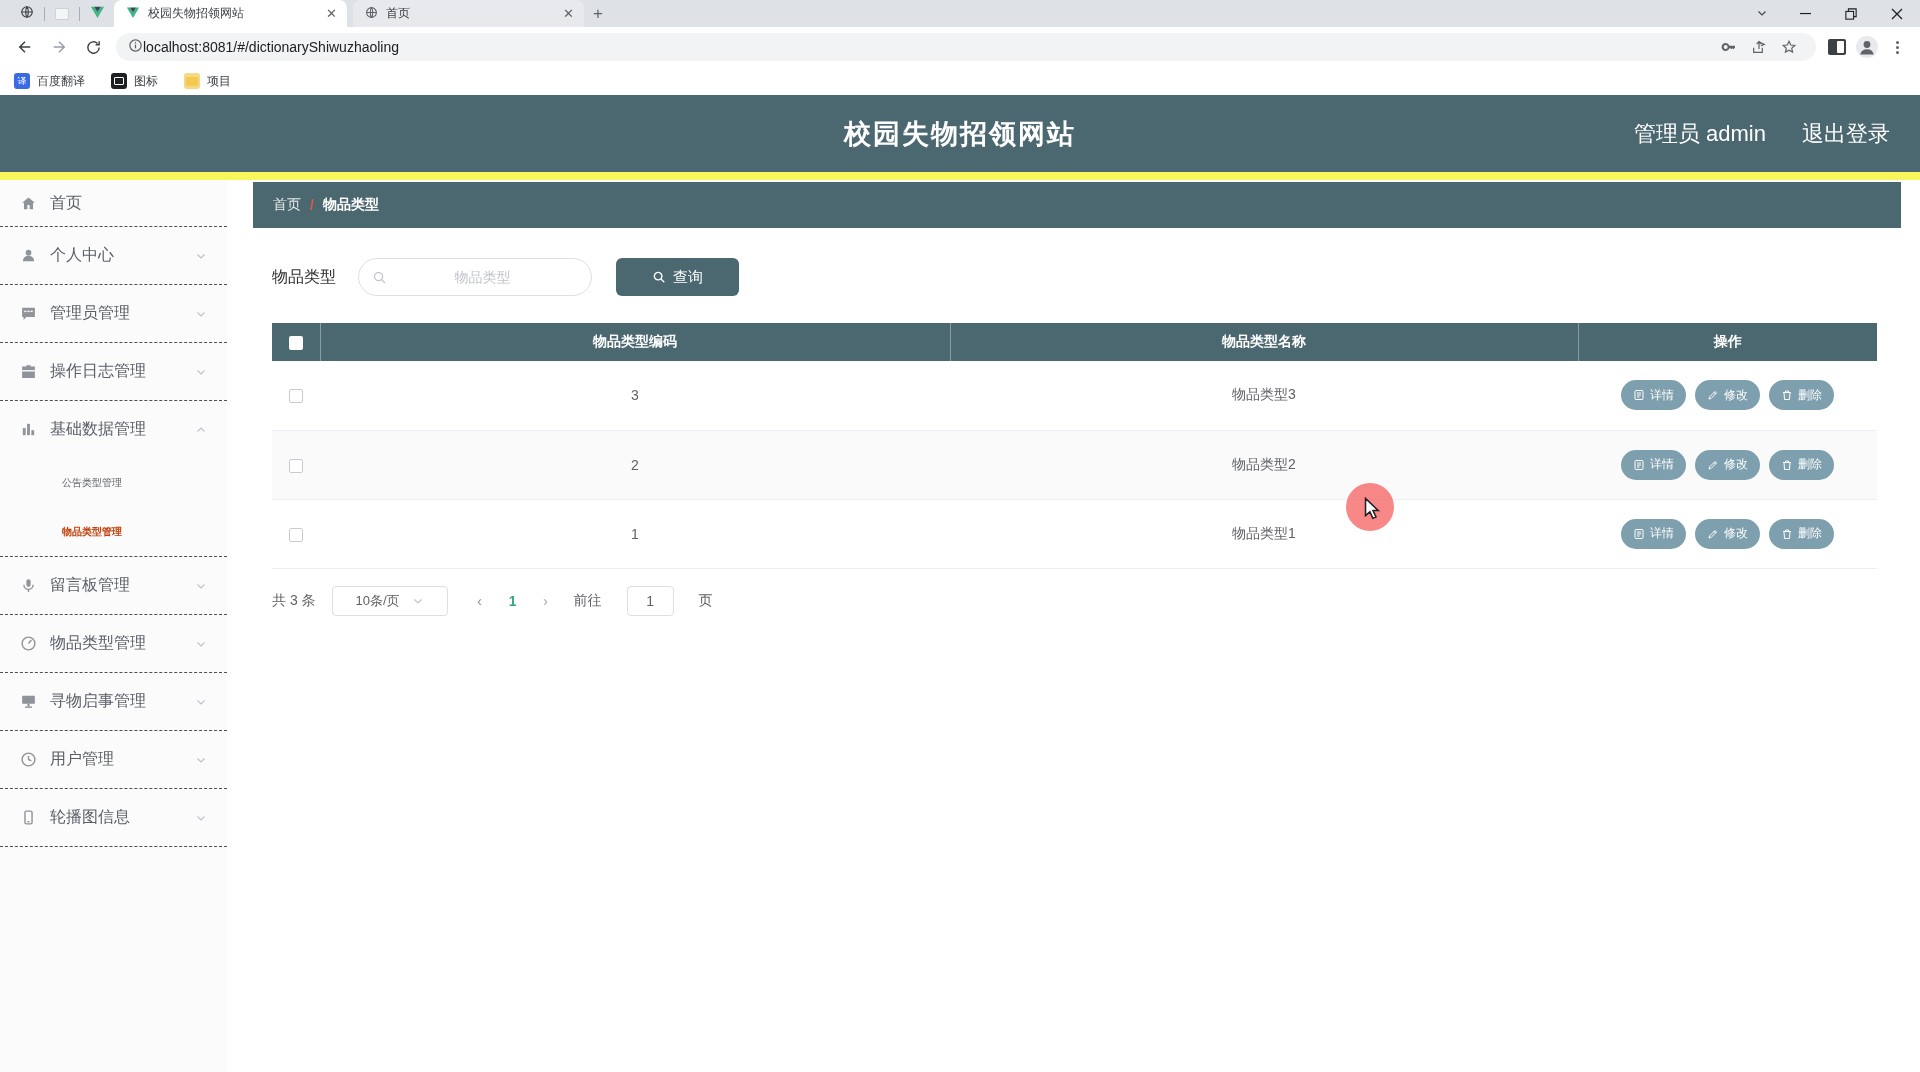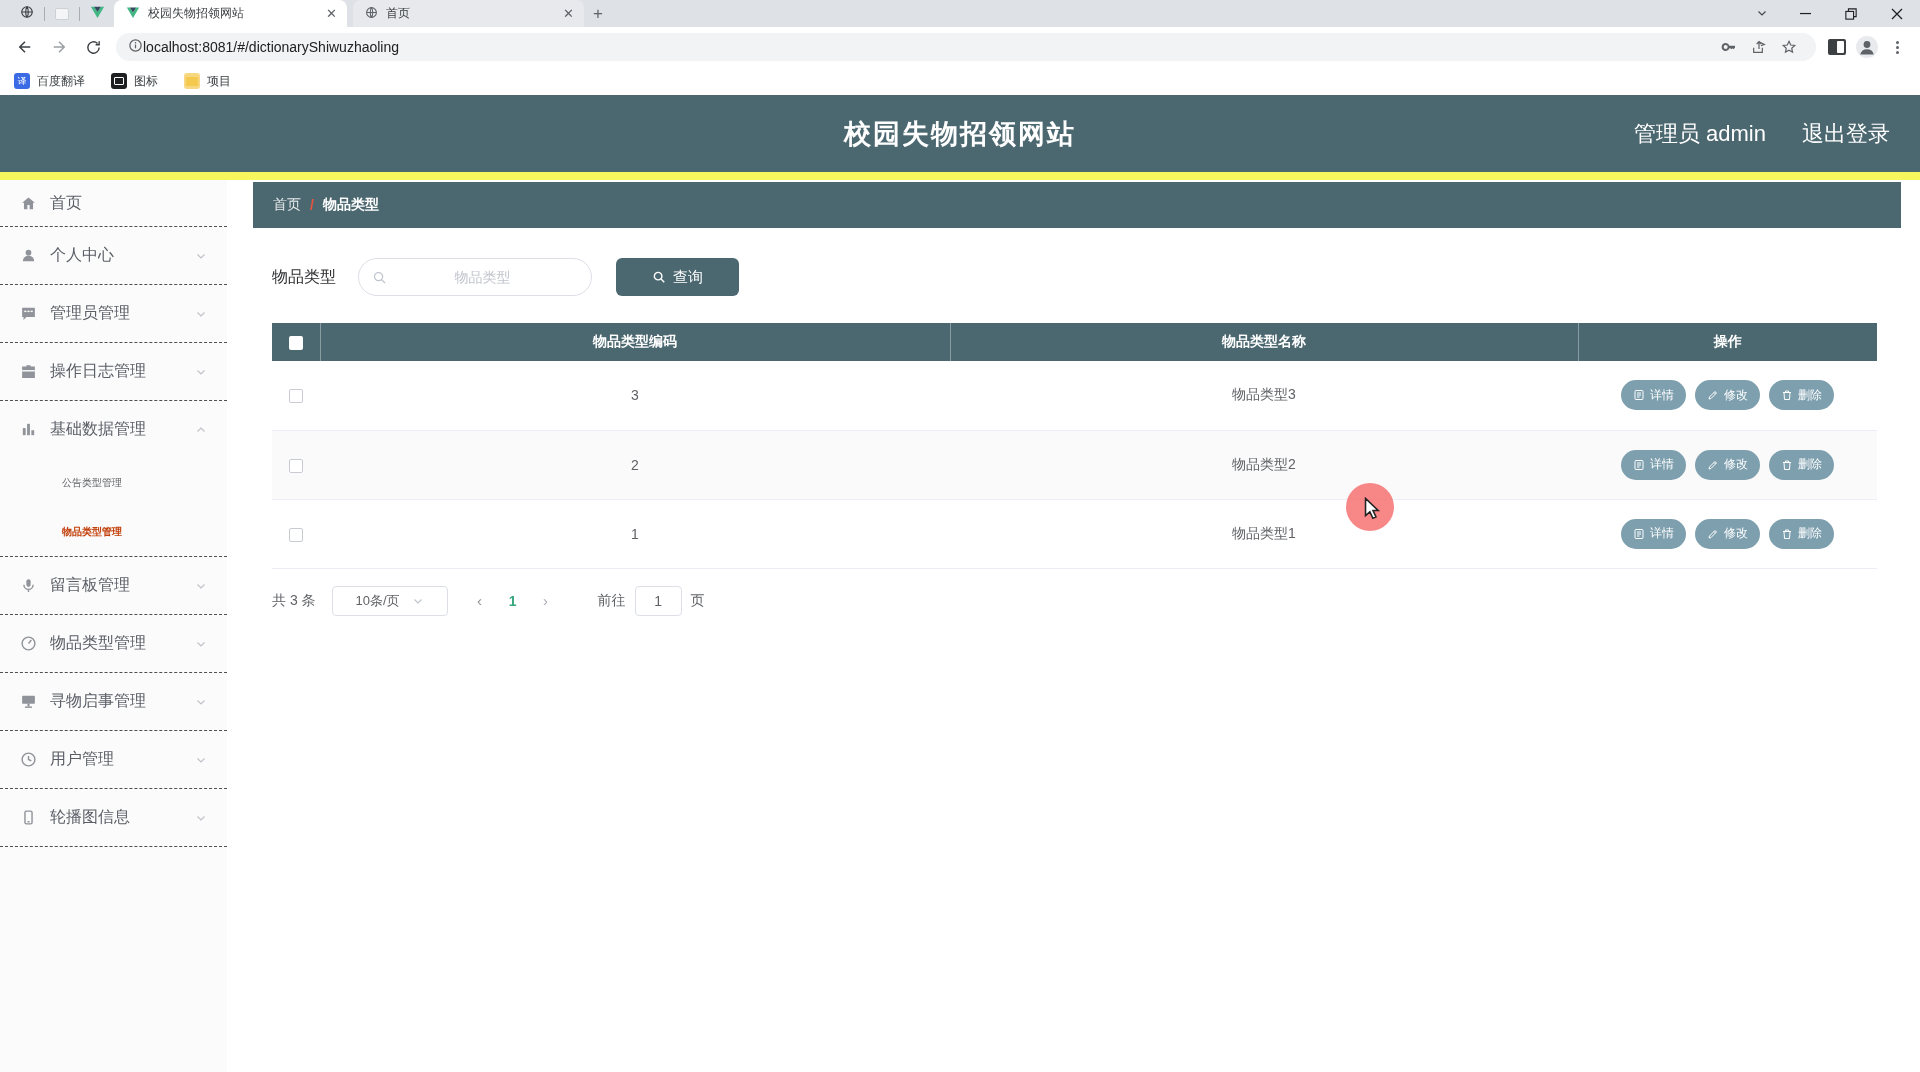--- a/index.html
+++ b/index.html
@@ -95,21 +95,21 @@
   .btn-action{height:30px;padding:0 12px;border:none;border-radius:15px;background:var(--action-btn);color:#fff;font-size:12px;display:inline-flex;align-items:center;gap:5px;font-family:inherit;}
   .btn-action svg{width:12px;height:12px;}
   
   .pagination{margin-top:17px;display:flex;align-items:center;font-size:14px;color:#606266;}
   .pg-total{margin-right:16px;}
   .pg-select{width:116px;height:30px;border:1px solid #DCDFE6;border-radius:4px;display:flex;align-items:center;justify-content:center;gap:12px;font-size:13px;color:#606266;}
   .pg-select .chev{margin-left:0;}
   .pg-arrow{width:36px;text-align:center;color:#A8ABB2;font-size:15px;}
   .pg-arrow.prev{margin-left:14px;color:#8D9095;}
   .pg-num{width:30px;text-align:center;color:var(--page-active);font-weight:bold;}
-  .pg-goto{margin-left:34px;display:flex;align-items:center;gap:9px;}
+  .pg-goto{margin-left:10px;display:flex;align-items:center;gap:25px;}
   .pg-goto input{width:47px;height:30px;border:1px solid #DCDFE6;border-radius:4px;text-align:center;font-size:14px;color:#606266;outline:none;font-family:inherit;}
   
   .cursor-halo{position:absolute;left:1346px;top:483px;width:48px;height:48px;border-radius:50%;background:rgba(246,106,106,0.8);z-index:50;}
   .cursor-arrow{position:absolute;left:1363px;top:497px;z-index:51;}
 </style>
 </head>
 <body>
 
 <div class="tabbar">
   <div class="pinned">

